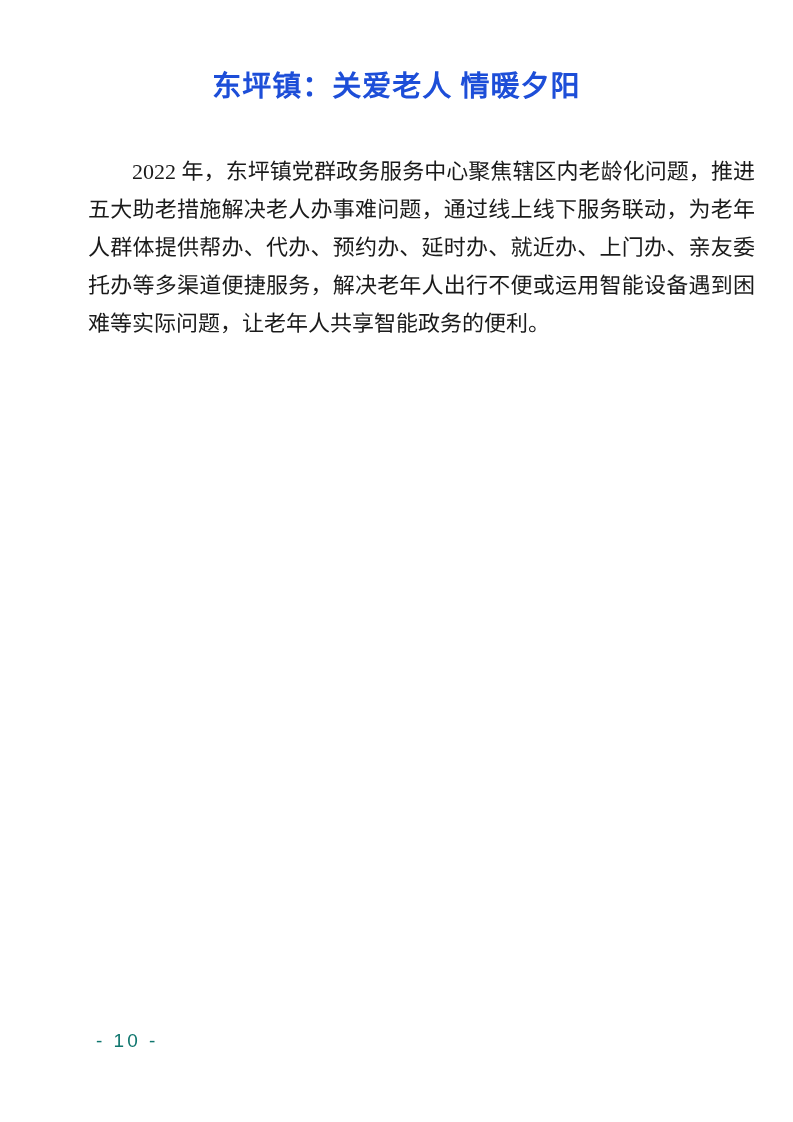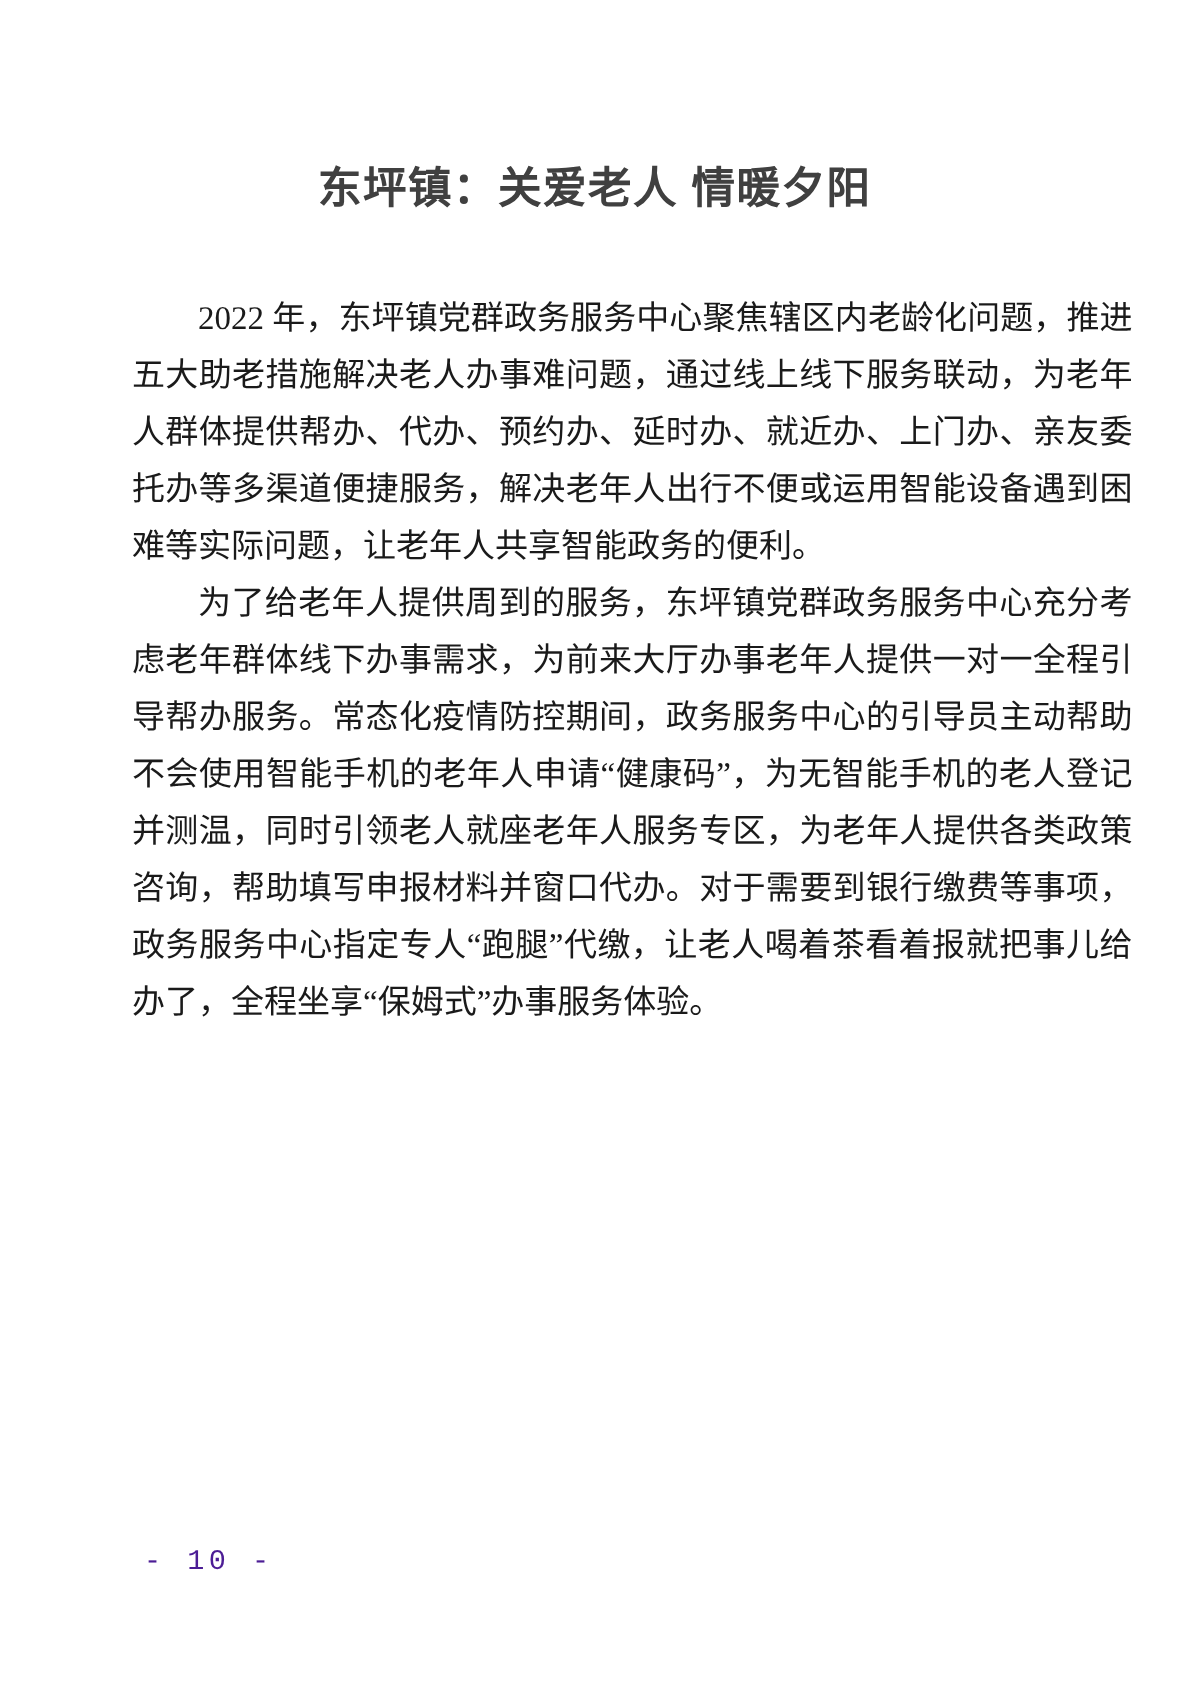--- a/index.html
+++ b/index.html
@@ -10,56 +10,55 @@
   .page {
     position: relative;
     width: 793px;
     height: 1122px;
     background: #ffffff;
     color: #161616;
     overflow: hidden;
   }
   .doc-title {
     margin: 0;
-    padding-top: 106px;
-    font-family: Liberation Sans, sans-serif;
+    padding-top: 66px;
+    font-family: Liberation Serif, serif;
     font-weight: 700;
     font-size: 29px;
     line-height: 40px;
     text-align: center;
     letter-spacing: 1px;
-    color: #404040;
+    color: #1d4ed8;
   }
   .doc-body {
     padding: 47px 38px 0 88px;
     font-family: "Liberation Serif", serif;
     font-size: 22px;
     line-height: 38px;
     text-align: justify;
     color: #1a1a1a;
   }
   .doc-body p {
     margin: 0;
     text-indent: 2em;
   }
   .page-footer {
     position: absolute;
     left: 96px;
     top: 1030px;
-    font-family: Liberation Mono, monospace;
+    font-family: Liberation Sans, sans-serif;
     font-size: 19px;
     letter-spacing: 3px;
-    color: #4c1d95;
+    color: #0f766e;
   }
 </style>
 </head>
 <body>
 
 <div class="page">
   <h1 class="doc-title">东坪镇：关爱老人 情暖夕阳</h1>
 
   <div class="doc-body">
     <p>2022 年，东坪镇党群政务服务中心聚焦辖区内老龄化问题，推进五大助老措施解决老人办事难问题，通过线上线下服务联动，为老年人群体提供帮办、代办、预约办、延时办、就近办、上门办、亲友委托办等多渠道便捷服务，解决老年人出行不便或运用智能设备遇到困难等实际问题，让老年人共享智能政务的便利。</p>
-    <p>为了给老年人提供周到的服务，东坪镇党群政务服务中心充分考虑老年群体线下办事需求，为前来大厅办事老年人提供一对一全程引导帮办服务。常态化疫情防控期间，政务服务中心的引导员主动帮助不会使用智能手机的老年人申请“健康码”，为无智能手机的老人登记并测温，同时引领老人就座老年人服务专区，为老年人提供各类政策咨询，帮助填写申报材料并窗口代办。对于需要到银行缴费等事项，政务服务中心指定专人“跑腿”代缴，让老人喝着茶看着报就把事儿给办了，全程坐享“保姆式”办事服务体验。</p>
   </div>
 
   <div class="page-footer">- 10 -</div>
 </div>
 
 </body></html>

